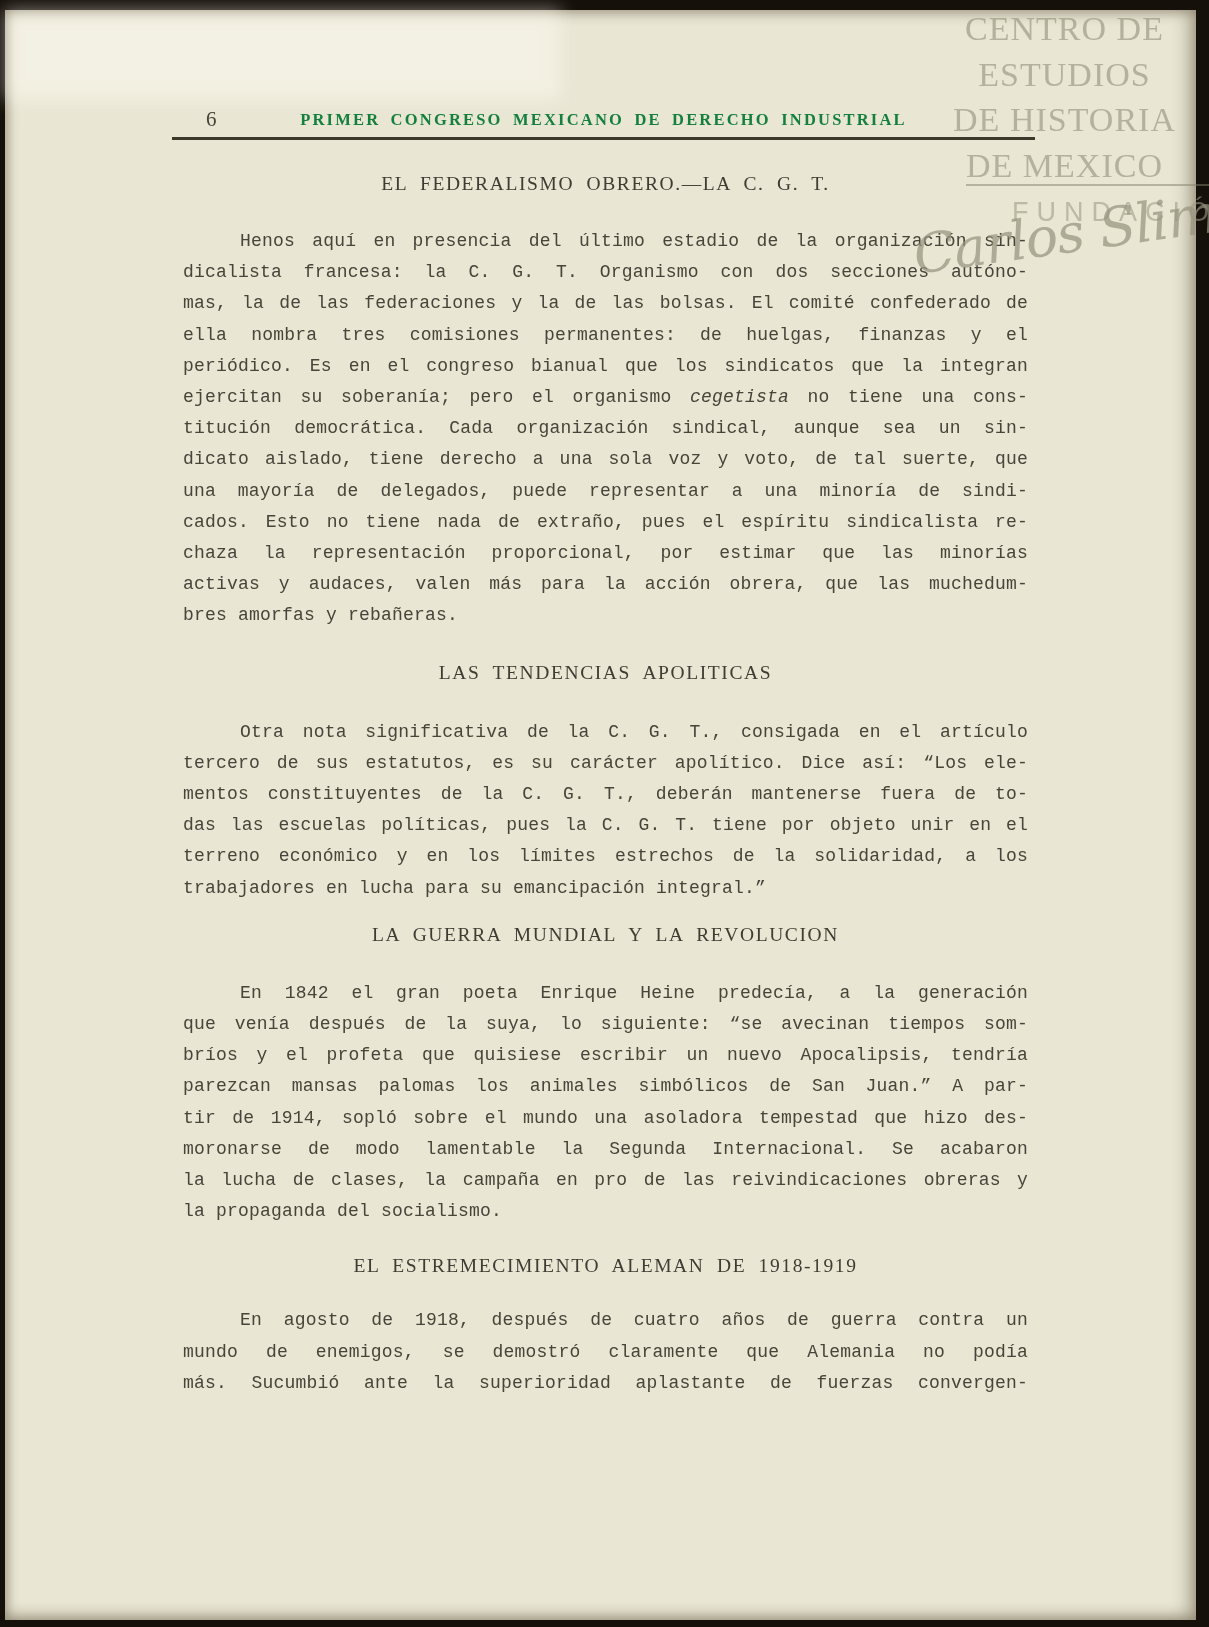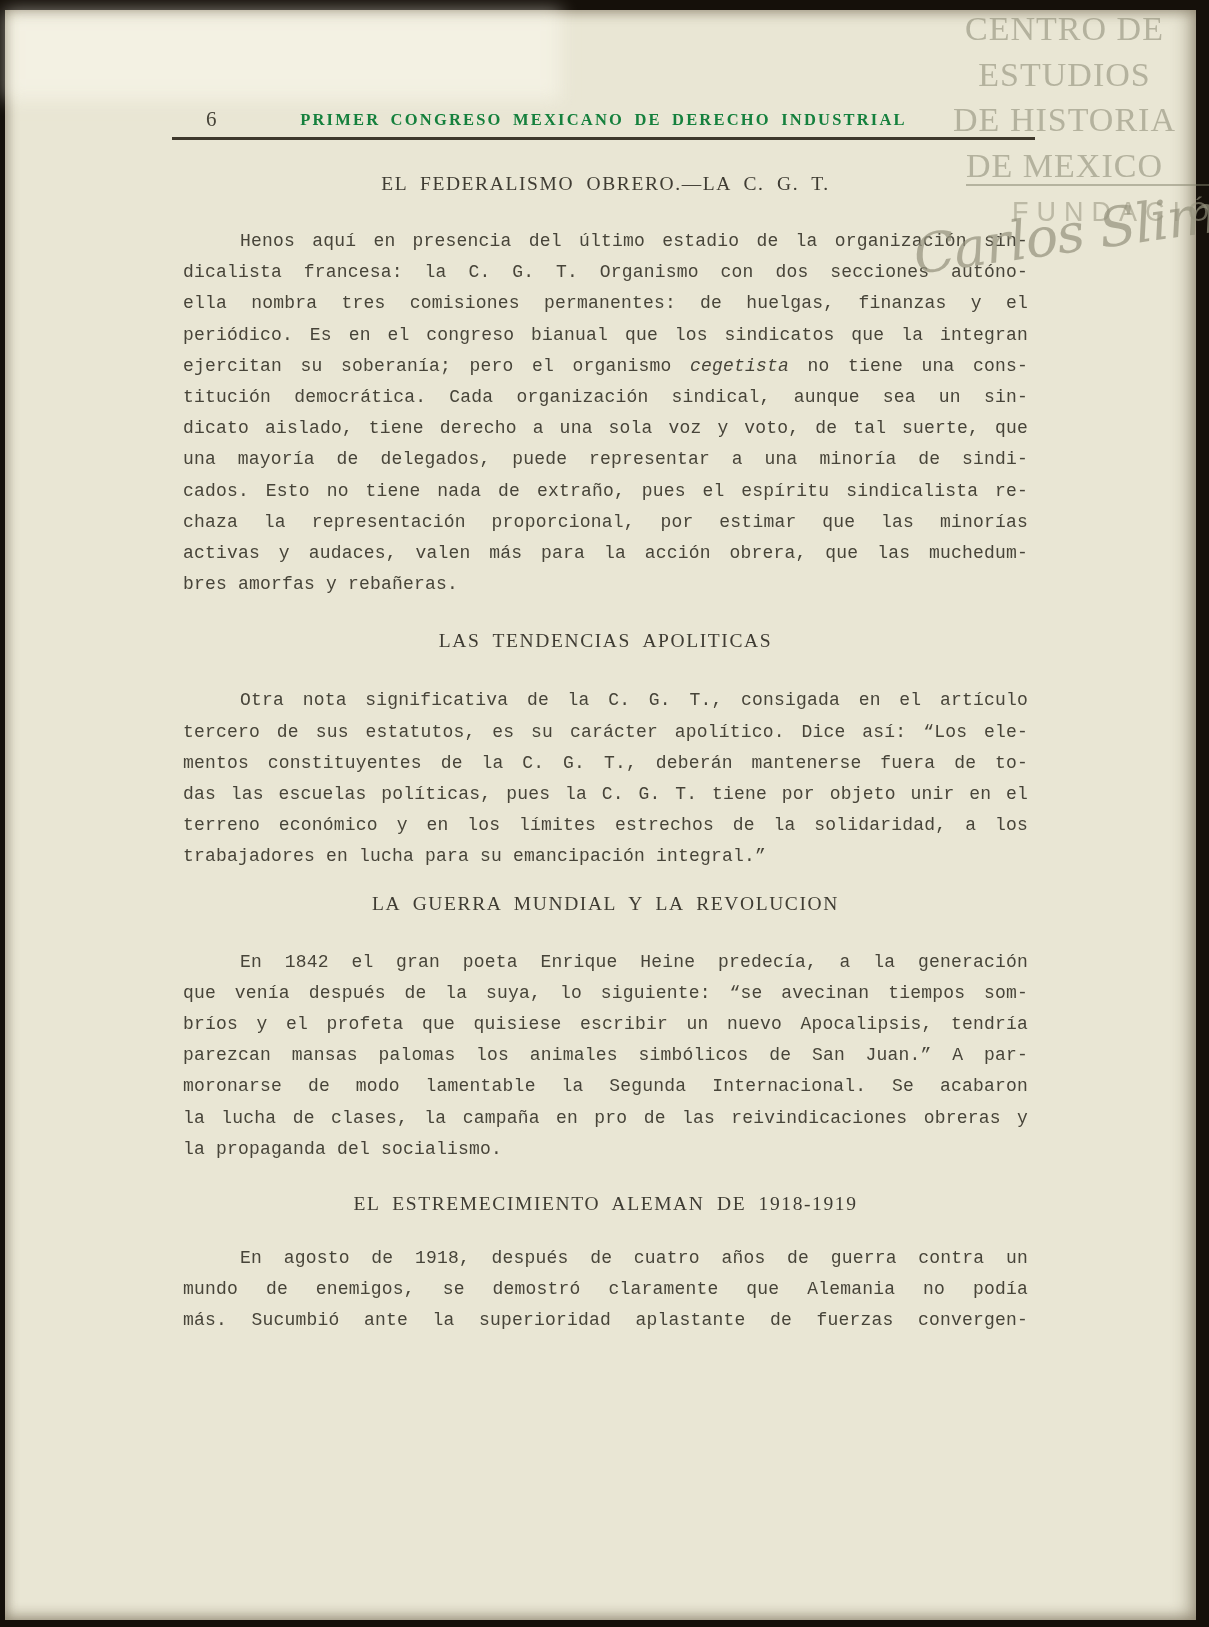--- a/index.html
+++ b/index.html
@@ -84,20 +84,21 @@
   <div class="running-title">PRIMER CONGRESO MEXICANO DE DERECHO INDUSTRIAL</div>
   <div class="header-rule"></div>
 </div>
 
 <main id="text-block">
     <section class="sec sec-0">
       <h2 class="sec-heading">EL FEDERALISMO OBRERO.—LA C. G. T.</h2>
       <div class="paragraph">
         <div class="pline first">Henos aquí en presencia del último estadio de la organización sin-</div>
         <div class="pline">dicalista francesa: la C. G. T. Organismo con dos secciones autóno-</div>
+        <div class="pline">mas, la de las federaciones y la de las bolsas. El comité confederado de</div>
         <div class="pline">ella nombra tres comisiones permanentes: de huelgas, finanzas y el</div>
         <div class="pline">periódico. Es en el congreso bianual que los sindicatos que la integran</div>
         <div class="pline">ejercitan su soberanía; pero el organismo <em>cegetista</em> no tiene una cons-</div>
         <div class="pline">titución democrática. Cada organización sindical, aunque sea un sin-</div>
         <div class="pline">dicato aislado, tiene derecho a una sola voz y voto, de tal suerte, que</div>
         <div class="pline">una mayoría de delegados, puede representar a una minoría de sindi-</div>
         <div class="pline">cados. Esto no tiene nada de extraño, pues el espíritu sindicalista re-</div>
         <div class="pline">chaza la representación proporcional, por estimar que las minorías</div>
         <div class="pline">activas y audaces, valen más para la acción obrera, que las muchedum-</div>
         <div class="pline lastleft">bres amorfas y rebañeras.</div>
@@ -114,20 +115,21 @@
         <div class="pline lastleft">trabajadores en lucha para su emancipación integral.”</div>
       </div>
     </section>
     <section class="sec sec-2">
       <h2 class="sec-heading">LA GUERRA MUNDIAL Y LA REVOLUCION</h2>
       <div class="paragraph">
         <div class="pline first">En 1842 el gran poeta Enrique Heine predecía, a la generación</div>
         <div class="pline">que venía después de la suya, lo siguiente: “se avecinan tiempos som-</div>
         <div class="pline">bríos y el profeta que quisiese escribir un nuevo Apocalipsis, tendría</div>
         <div class="pline">parezcan mansas palomas los animales simbólicos de San Juan.” A par-</div>
+        <div class="pline">tir de 1914, sopló sobre el mundo una asoladora tempestad que hizo des-</div>
         <div class="pline">moronarse de modo lamentable la Segunda Internacional. Se acabaron</div>
         <div class="pline">la lucha de clases, la campaña en pro de las reivindicaciones obreras y</div>
         <div class="pline lastleft">la propaganda del socialismo.</div>
       </div>
     </section>
     <section class="sec sec-3">
       <h2 class="sec-heading">EL ESTREMECIMIENTO ALEMAN DE 1918-1919</h2>
       <div class="paragraph">
         <div class="pline first">En agosto de 1918, después de cuatro años de guerra contra un</div>
         <div class="pline">mundo de enemigos, se demostró claramente que Alemania no podía</div>

